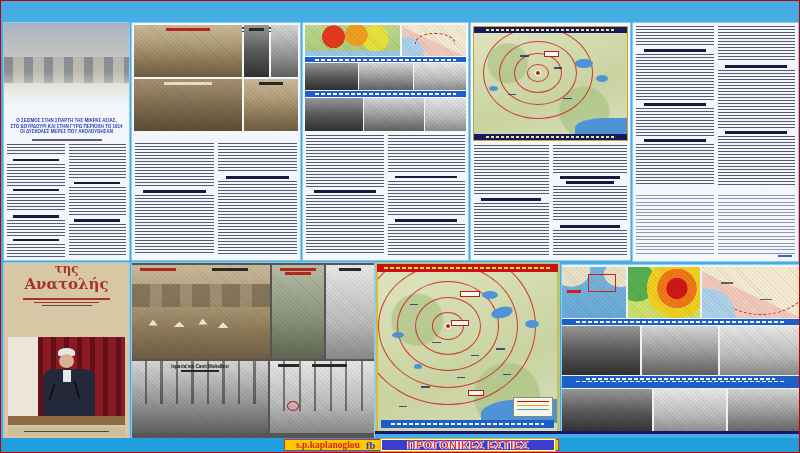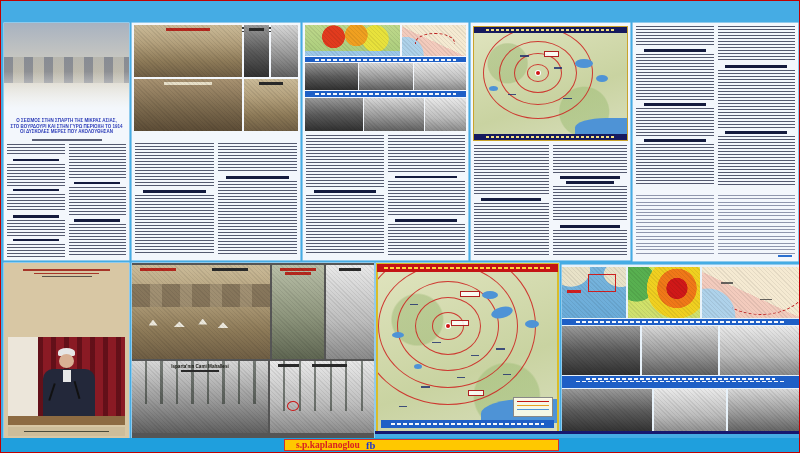--- a/index.html
+++ b/index.html
@@ -286,20 +286,22 @@
           <div class="bib" style="height:60px;"></div>
         </div>
       <div class="col">
           <div class="bib" style="height:60px;"></div>
         </div>
     </div>
     <div class="pgmark"></div>
   </div>
 
   <div class="panel" id="book" style="left:3px;top:262px;width:125px;height:176px;">
+    <div class="t" style="font-size:12px;line-height:13px;">της</div>
+    <div class="t" style="font-size:15px;line-height:16px;">Ανατολής</div>
     <div class="sub" style="width:70%;height:1.5px;background:#a63528;margin-top:6px;"></div>
     <div class="sub" style="width:52%;height:1.5px;background:#a63528;"></div>
     <div class="sub" style="width:40%;height:1px;background:#5a5248;"></div>
     <div id="bphoto">
       <div class="folds"></div>
       <div class="hair"></div>
       <div class="head"></div>
       <div class="suit"></div>
       <div class="shirt"></div>
       <div class="mic" style="left:37%;top:52%;transform:rotate(18deg);"></div>
@@ -393,15 +395,16 @@
     <div class="ph bwd" style="left:0;top:124px;width:90px;height:44px;"></div>
     <div class="ph bwl" style="left:92px;top:124px;width:72px;height:44px;"></div>
     <div class="ph bw" style="left:166px;top:124px;width:71px;height:44px;"></div>
   </div>
 
   <div id="navline"></div>
   <div id="bstrip"></div>
   <div id="ybar">
     <span class="credit">s.p.kaplanoglou</span>
     <span class="fb">fb</span>
+    <span class="brand">ΠΡΟΓΟΝΙΚΕΣ ΕΣΤΙΕΣ</span>
   </div>
 
 </div>
 
 </body></html>

